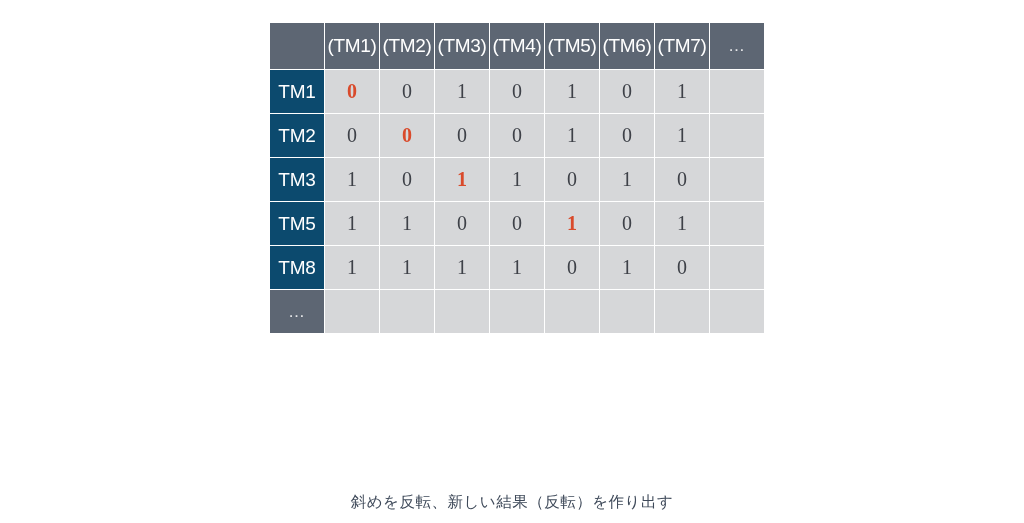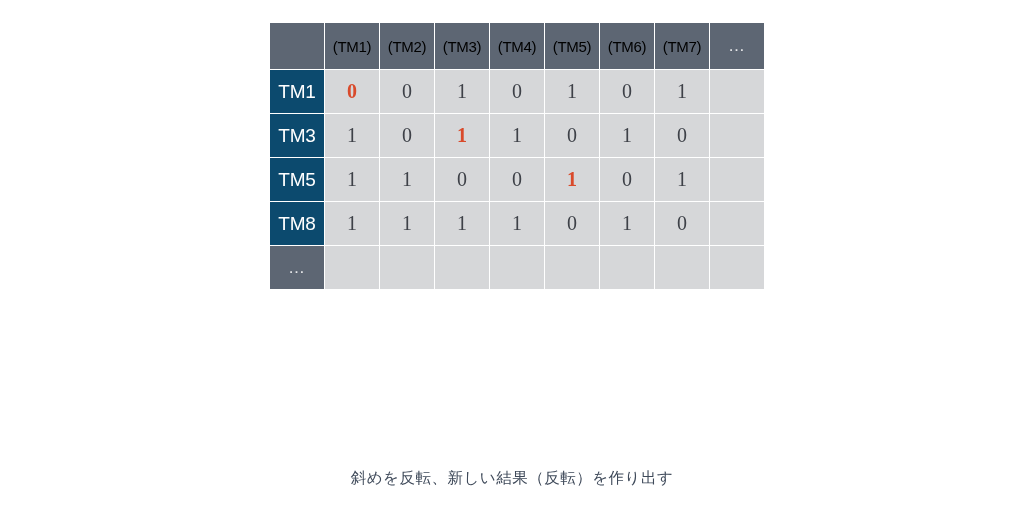--- a/index.html
+++ b/index.html
@@ -36,22 +36,22 @@
     font-weight: normal;
   }
   
   .c-corner { width: 55px; }
   .c-col    { width: 55px; }
   .c-last   { width: 55px; }
 
   tr.head-row th {
     height: 46px;
     background: #5d6673;
-    color: #000000;
-    font-size: 15px;
+    color: #ffffff;
+    font-size: 19px;
     letter-spacing: -0.3px;
   }
   tr.head-row th.corner-cell {
     background: #5d6673;
   }
   tr.head-row th.ellipsis-cell {
     font-size: 17px;
     color: #e8e9eb;
     letter-spacing: 1px;
   }
@@ -83,21 +83,21 @@
     font-size: 17px;
     letter-spacing: 1px;
   }
   tr.tail-row td.bit {
     height: 43px;
     background: #d6d7d9;
   }
   #caption {
     position: absolute;
     left: 0;
-    top: 468px;
+    top: 492px;
     width: 1024px;
     text-align: center;
     color: #3f4a5a;
     font-size: 15.5px;
     font-family: Liberation Sans, sans-serif;
     letter-spacing: 0.5px;
   }
 </style>
 </head>
 <body>
@@ -136,20 +136,31 @@
           <td class="bit diag">0</td>
           <td class="bit">0</td>
           <td class="bit">1</td>
           <td class="bit">0</td>
           <td class="bit">1</td>
           <td class="bit">0</td>
           <td class="bit">1</td>
           <td class="bit blank"></td>
         </tr>
         <tr class="data-row">
+          <th class="row-label">TM2</th>
+          <td class="bit">0</td>
+          <td class="bit diag">0</td>
+          <td class="bit">0</td>
+          <td class="bit">0</td>
+          <td class="bit">1</td>
+          <td class="bit">0</td>
+          <td class="bit">1</td>
+          <td class="bit blank"></td>
+        </tr>
+        <tr class="data-row">
           <th class="row-label">TM3</th>
           <td class="bit">1</td>
           <td class="bit">0</td>
           <td class="bit diag">1</td>
           <td class="bit">1</td>
           <td class="bit">0</td>
           <td class="bit">1</td>
           <td class="bit">0</td>
           <td class="bit blank"></td>
         </tr>

